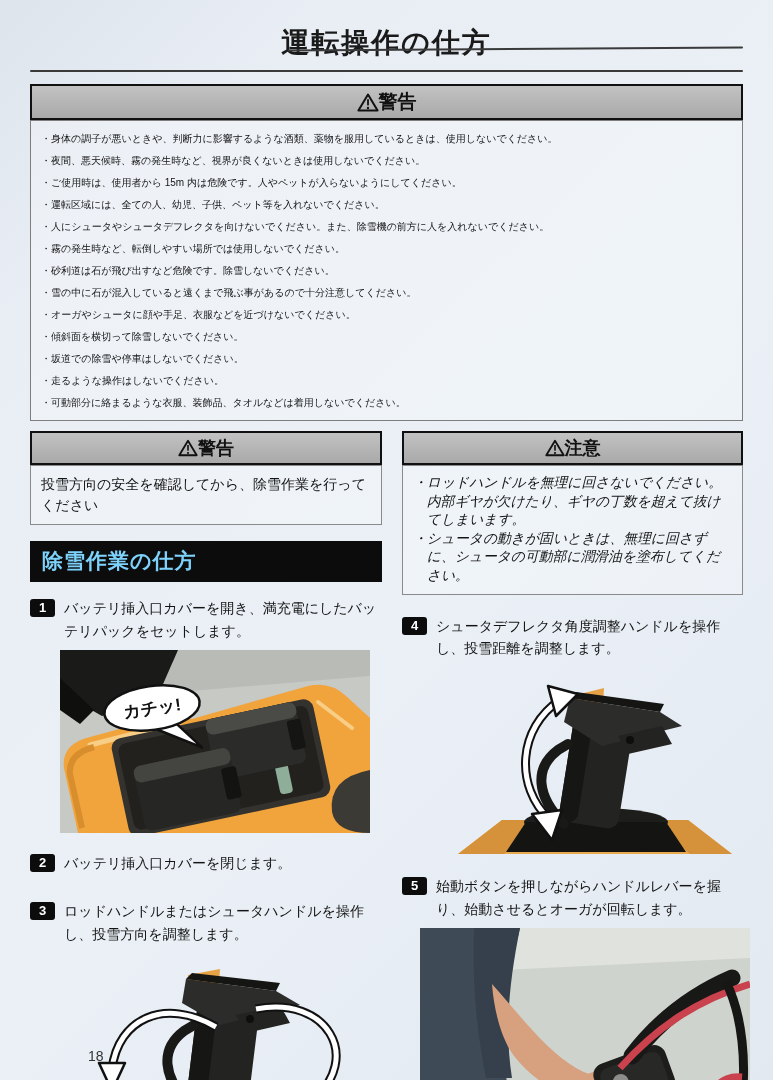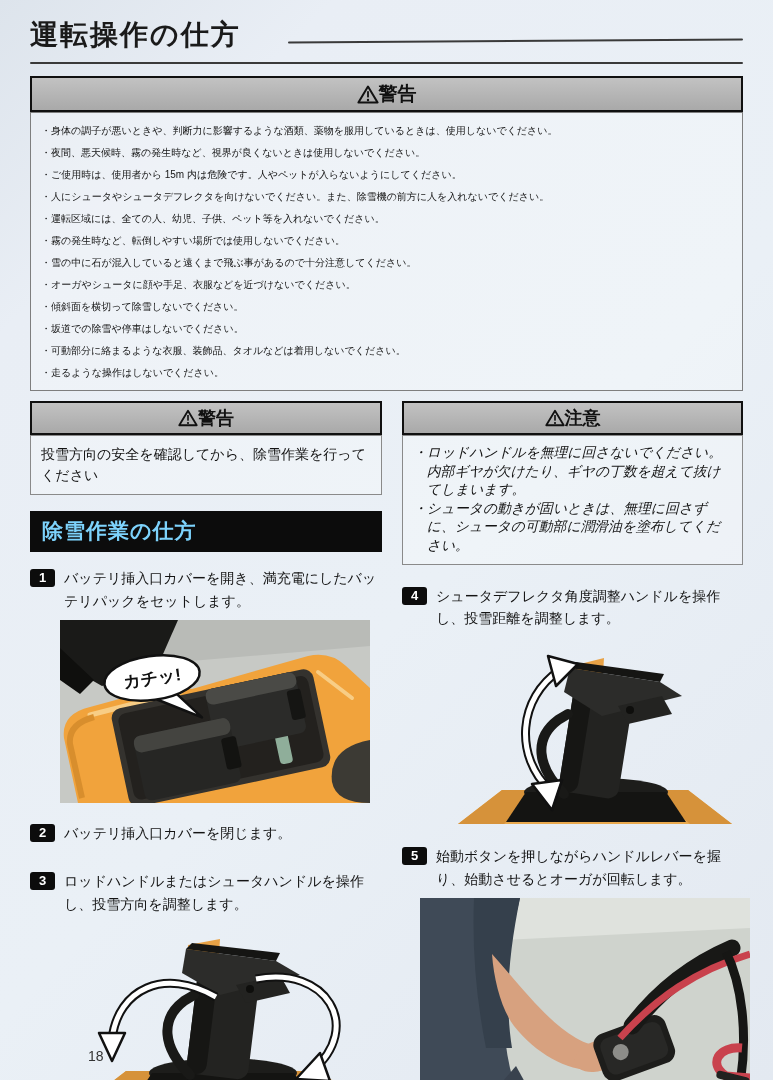--- a/index.html
+++ b/index.html
@@ -2,21 +2,21 @@
 <html><head>
 <meta charset="utf-8">
 <style>
   html,body{margin:0;padding:0;background:#cfd6de;}
   .page{
     position:relative;width:773px;height:1080px;overflow:hidden;
     background:linear-gradient(135deg,#dde4ec 0%,#e9eef5 18%,#eaf0f6 55%,#e3e9f1 100%);
     font-family:"Liberation Sans","DejaVu Sans",sans-serif;color:#1c1c1c;
   }
   
-  .hdr{position:relative;margin:16px 30px 0 30px;height:50px;}
+  .hdr{position:relative;margin:24px 30px 0 30px;height:50px;text-align:center;}
   .hdr h1{margin:0;font-size:28px;font-weight:bold;letter-spacing:2px;color:#1a1a1a;}
   .rule-top{position:absolute;top:24px;left:258px;right:0;height:2px;background:#3a3a3a;border-radius:2px;transform:rotate(-.4deg);}
   .rule-bottom{position:absolute;top:46px;left:0;right:0;height:2px;background:#3a3a3a;border-radius:2px;}
   
   .warnband{display:flex;align-items:center;justify-content:center;
     height:32px;border:2px solid #101010;
     background:linear-gradient(180deg,#c2c2c2,#a9a9a9);
     font-size:19px;font-weight:bold;color:#111;}
   .warn-main{margin:10px 30px 0 30px;}
   .warn-main .bulletbox{border:1px solid #7e7e7e;background:rgba(255,255,255,.25);
@@ -68,29 +68,30 @@
         <rect x="10.1" y="6.2" width="1.8" height="6.2" fill="#111"></rect>
         <circle cx="11" cy="15" r="1.2" fill="#111"></circle>
       </svg>
       <span>警告</span>
     </div>
     <div class="bulletbox">
       <ul class="bullets">
         <li>身体の調子が悪いときや、判断力に影響するような酒類、薬物を服用しているときは、使用しないでください。</li>
         <li>夜間、悪天候時、霧の発生時など、視界が良くないときは使用しないでください。</li>
         <li>ご使用時は、使用者から 15m 内は危険です。人やペットが入らないようにしてください。</li>
+        <li>運転区域には、全ての人、幼児、子供、ペット等を入れないでください。</li>
         <li>人にシュータやシュータデフレクタを向けないでください。また、除雪機の前方に人を入れないでください。</li>
-        <li>運転区域には、全ての人、幼児、子供、ペット等を入れないでください。</li>
         <li>霧の発生時など、転倒しやすい場所では使用しないでください。</li>
+        <li>砂利道は石が飛び出すなど危険です。除雪しないでください。</li>
         <li>雪の中に石が混入していると遠くまで飛ぶ事があるので十分注意してください。</li>
         <li>オーガやシュータに顔や手足、衣服などを近づけないでください。</li>
         <li>傾斜面を横切って除雪しないでください。</li>
         <li>坂道での除雪や停車はしないでください。</li>
+        <li>走るような操作はしないでください。</li>
         <li>可動部分に絡まるような衣服、装飾品、タオルなどは着用しないでください。</li>
-        <li>走るような操作はしないでください。</li>
       </ul>
     </div>
   </div>
 
   <div class="cols">
 
     <div class="col-l">
 
       <div>
         <div class="warnband smallband">

